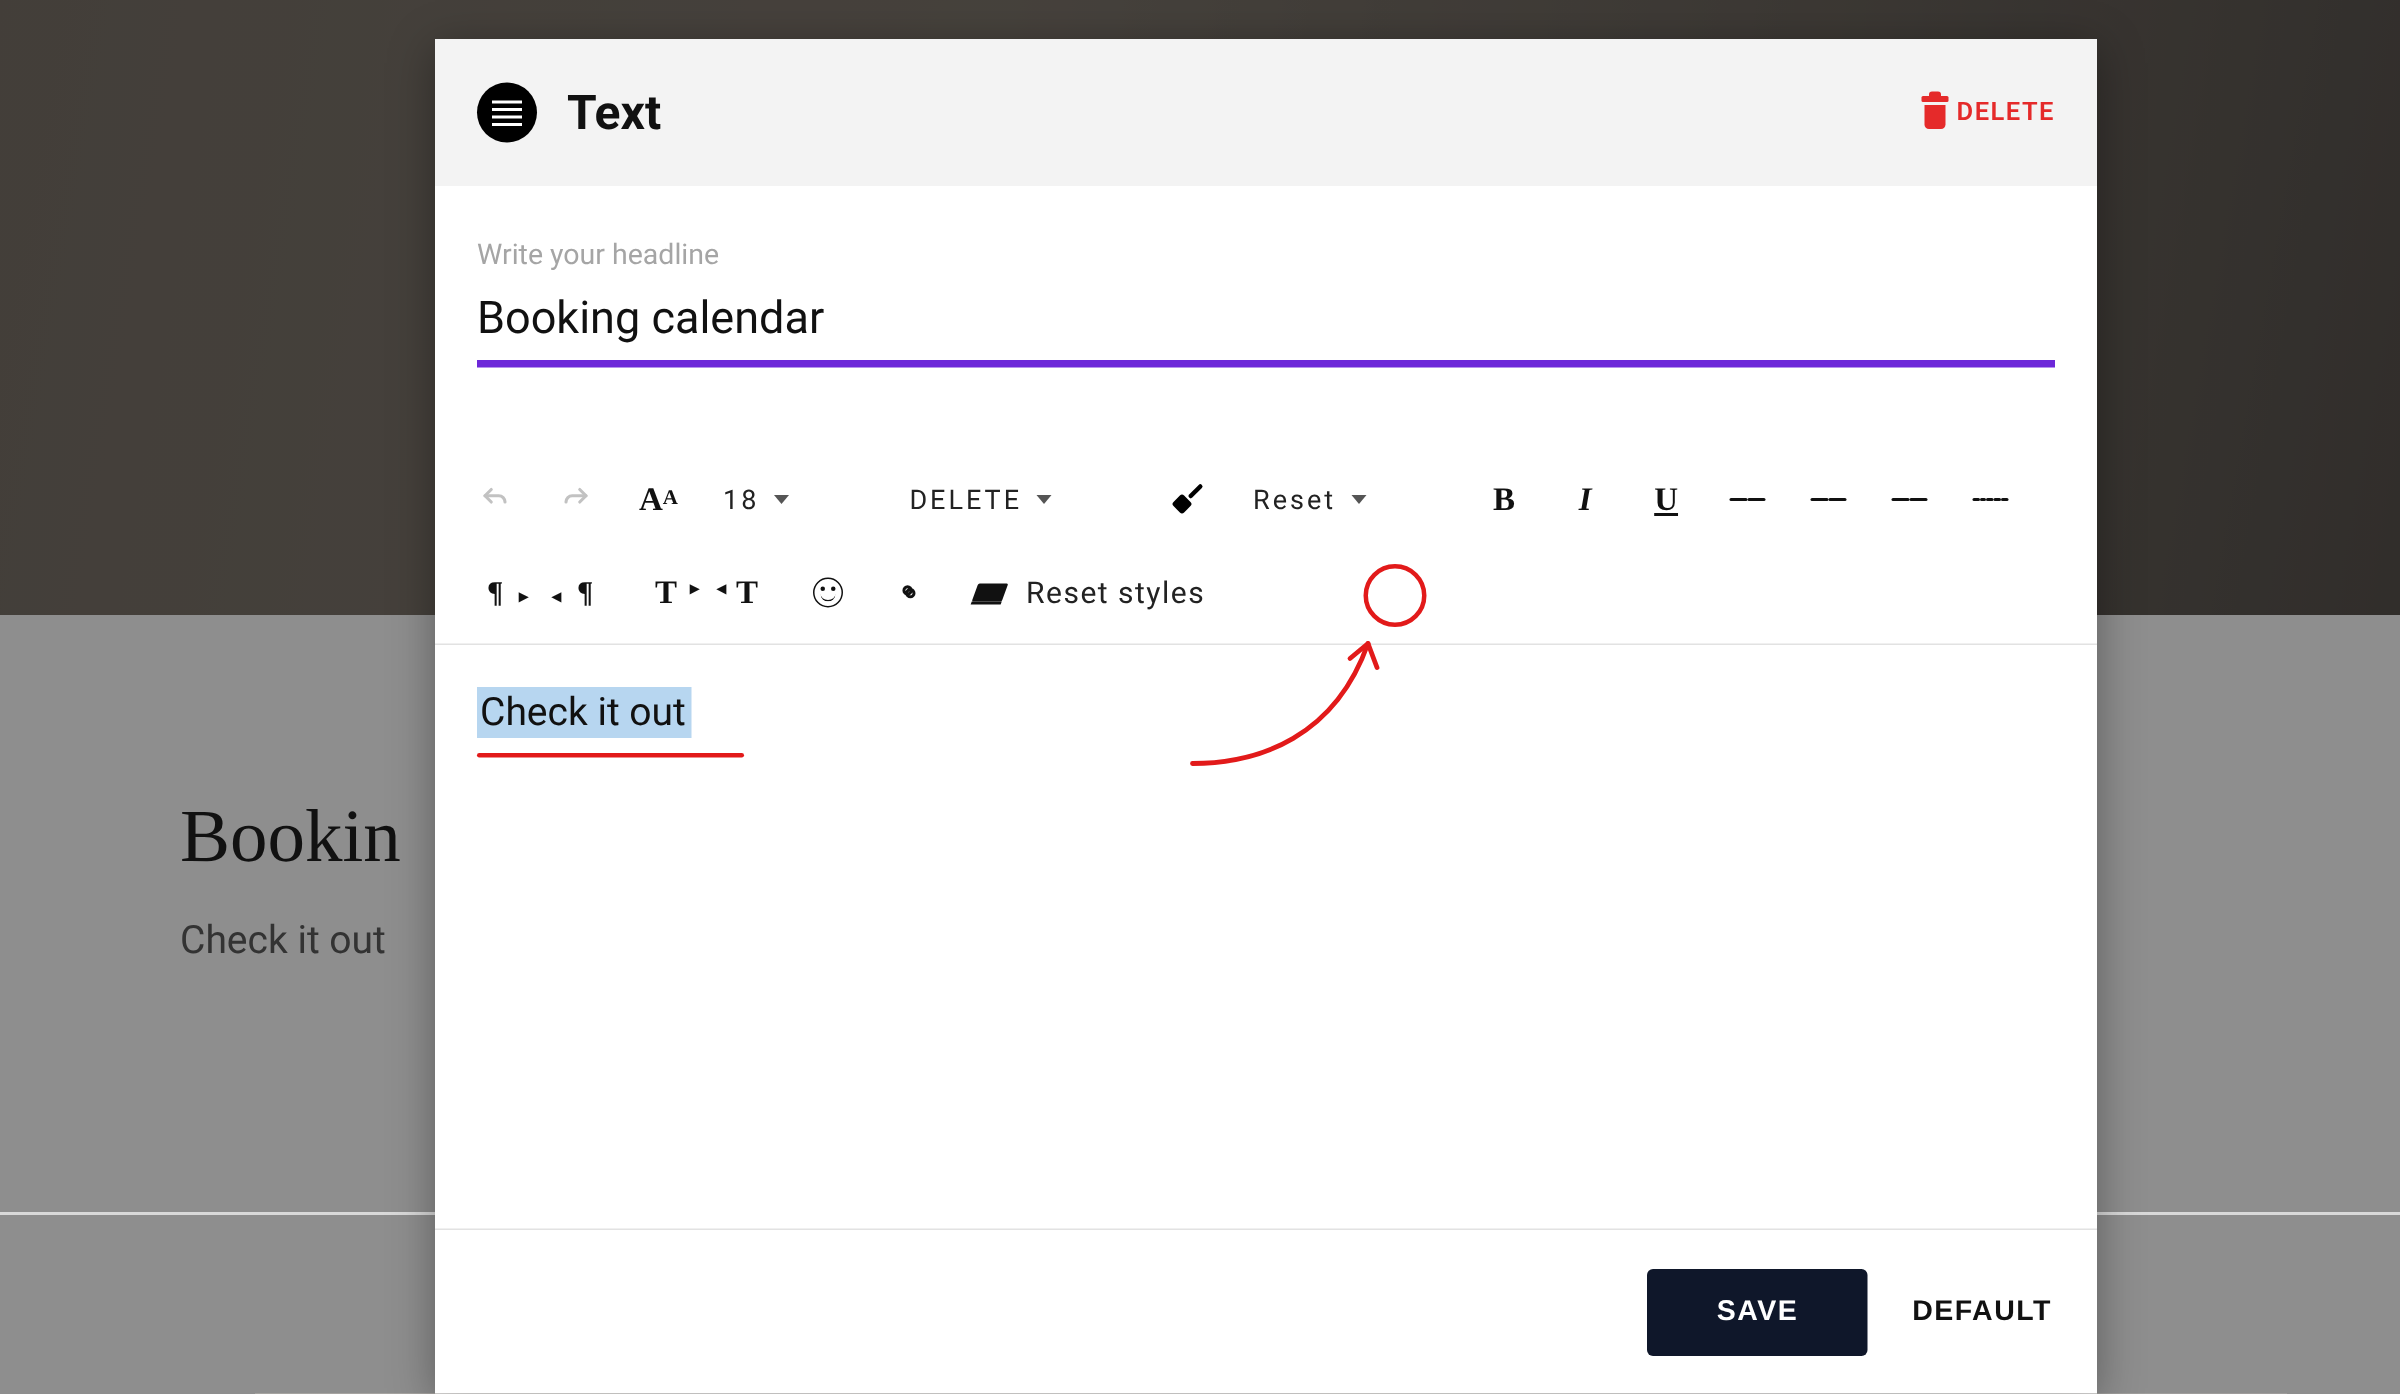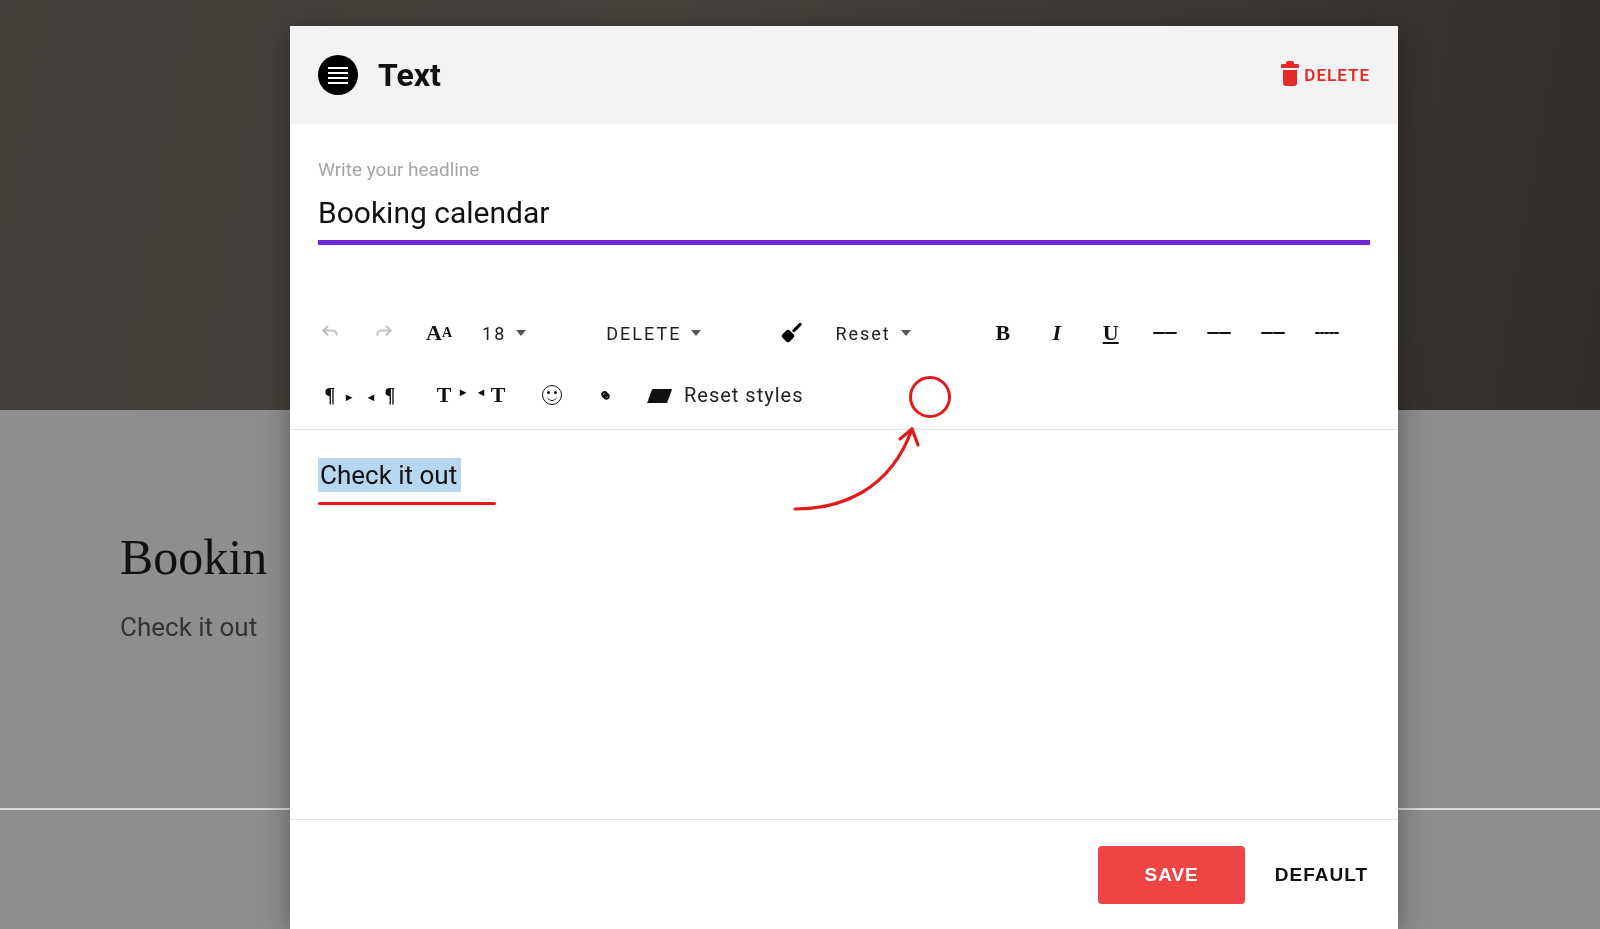--- a/index.html
+++ b/index.html
@@ -122,21 +122,21 @@
 
   .counter {
     text-align:right; color:#8b8b8b; font-size:20px; letter-spacing:1px;
     padding:0 30px 16px 0;
   }
 
   .modal-footer {
     border-top:1px solid #e2e2e2; height:110px; display:flex; align-items:center; justify-content:flex-end; gap:30px; padding:0 30px;
   }
   .btn-save {
-    background:#ef4444; color:#fff; font-size:19px; font-weight:600; letter-spacing:1px;
+    background:#0f172a; color:#fff; font-size:19px; font-weight:600; letter-spacing:1px;
     border:none; padding:18px 46px; border-radius:4px; cursor:pointer;
   }
   .btn-cancel {
     background:none; border:none; font-size:19px; font-weight:600; letter-spacing:1px; color:#111; cursor:pointer;
   }
 
   .font-size-icon { font-family:Georgia,serif; font-weight:700;}
   .font-size-icon .big{font-size:22px;} .font-size-icon .sm{font-size:14px;}
 </style>
 </head>

